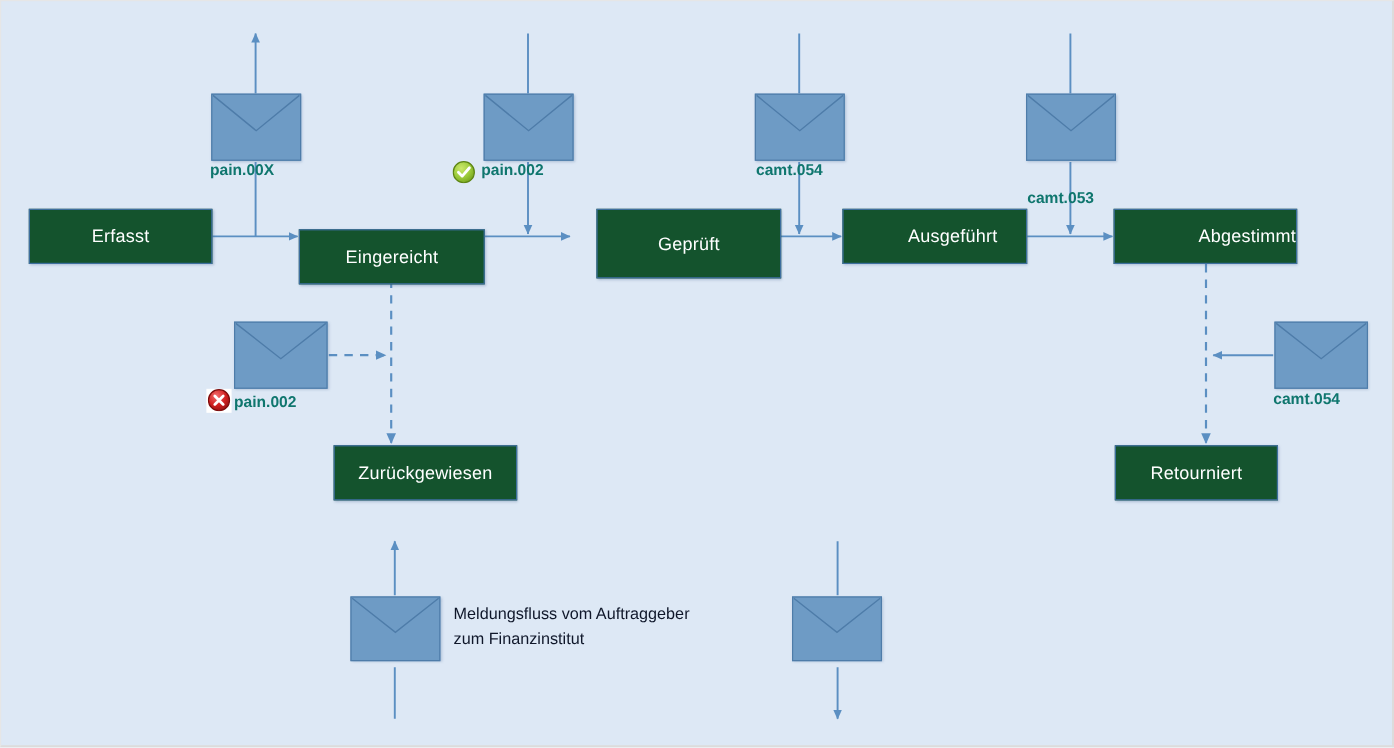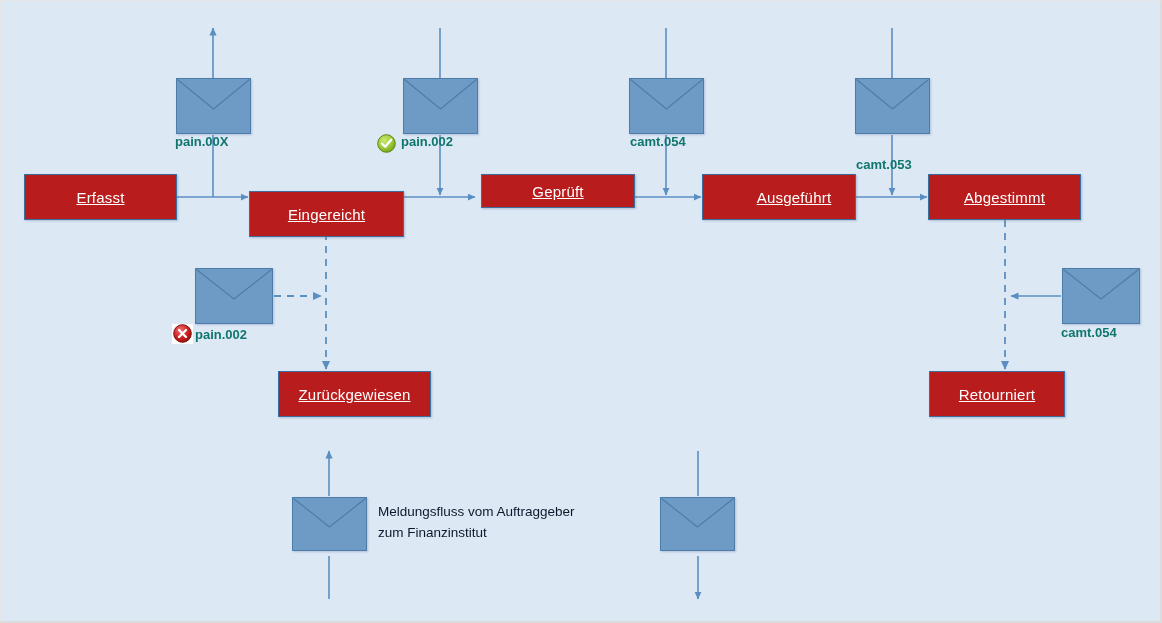--- a/index.html
+++ b/index.html
@@ -17,30 +17,29 @@
     border-bottom:2px solid #dcdcdc;
     border-right:2px solid #dcdcdc;
   }
   #svg-layer{
     position:absolute;left:0;top:0;width:1162px;height:623px;
     pointer-events:none;
   }
   
   .pbox{
     position:absolute;
-    background:#b91c1c;
+    background:#14532d;
     border:1px solid #3d6f9e;
     box-sizing:border-box;
     display:flex;align-items:center;justify-content:center;
     color:#ffffff;
     font-size:15px;
     letter-spacing:.2px;
     box-shadow:1px 1px 2px rgba(80,110,150,.35);
     text-align:center;
-    text-decoration:underline;
   }
   
   .env{
     position:absolute;
     background:#6e9bc5;
     border:1px solid #4e7ca9;
     box-sizing:border-box;
     box-shadow:1px 1px 2px rgba(90,120,160,.35);
     overflow:hidden;
   }
@@ -136,29 +135,29 @@
   </svg>
 
   <div class="pbox" style="left:23px;top:173px;width:153px;height:46px;">
     <span>Erfasst</span>
   </div>
 
   <div class="pbox" style="left:248px;top:190px;width:155px;height:46px;justify-content:center;">
     <span>Eingereicht</span>
   </div>
 
-  <div class="pbox" style="left:480px;top:173px;width:154px;height:34px;">
+  <div class="pbox" style="left:496px;top:173px;width:154px;height:58px;">
     <span>Geprüft</span>
   </div>
 
   <div class="pbox" style="left:701px;top:173px;width:154px;height:46px;padding-left:30px;">
     <span>Ausgeführt</span>
   </div>
 
-  <div class="pbox" style="left:927px;top:173px;width:153px;height:46px;">
+  <div class="pbox" style="left:927px;top:173px;width:153px;height:46px;justify-content:flex-end;">
     <span>Abgestimmt</span>
   </div>
 
   <div class="pbox" style="left:249px;top:370px;width:153px;height:46px;margin-left:28px;">
     <span>Zurückgewiesen</span>
   </div>
 
   <div class="pbox" style="left:928px;top:370px;width:136px;height:46px;">
     <span>Retourniert</span>
   </div>

